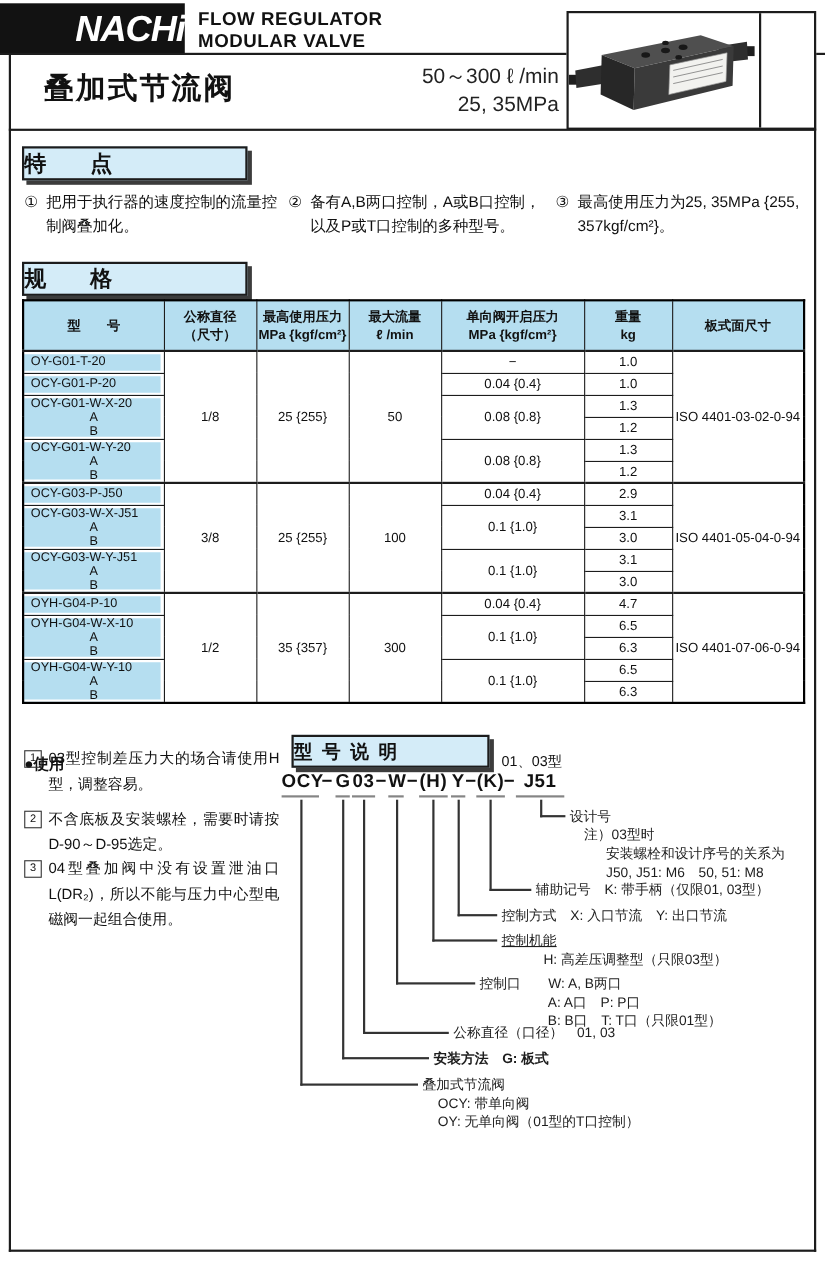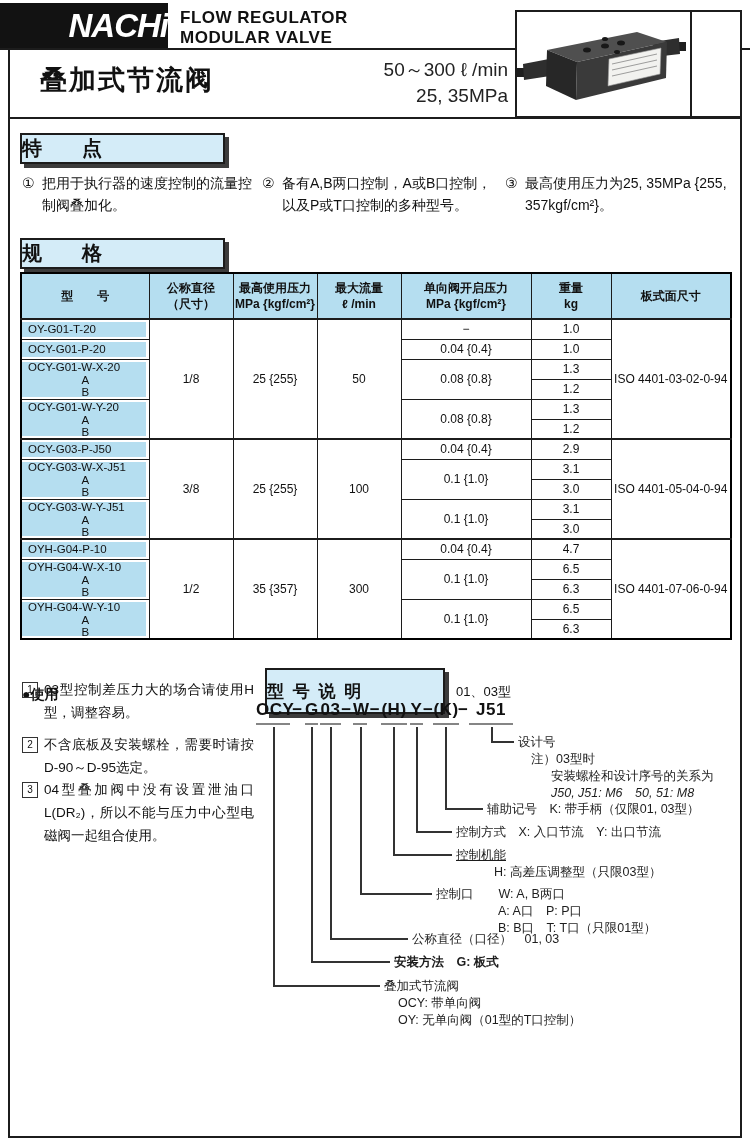--- a/index.html
+++ b/index.html
@@ -21,21 +21,21 @@
              border:2px solid #1c1c1c;background:#fff;}
   .photo-sep{position:absolute;left:173px;top:0;width:0;height:104px;border-left:2px solid #1c1c1c;}
 
   
   .sec-box{position:absolute;box-sizing:border-box;background:#d4ecf8;border:2px solid #1c1c1c;
            box-shadow:4px 4px 0 #3c3c3c;display:flex;align-items:center;justify-content:flex-start;}
   .sec-box span{font-weight:bold;}
   #feat-box{left:20px;top:133px;width:205px;height:31px;}
   #spec-box{left:20px;top:238px;width:205px;height:31px;}
   #feat-box span,#spec-box span{font-size:20px;}
-  #md-box{left:265px;top:668px;width:180px;height:46px;}
+  #md-box{left:265px;top:668px;width:180px;height:30px;}
   #md-box span{font-size:17px;letter-spacing:2px;}
 
   
   .feature{position:absolute;display:flex;font-size:14px;line-height:22px;}
   .fnum{flex:0 0 20px;}
   .ftext{flex:1;}
 
   
   #spec-table{position:absolute;left:20px;top:272px;}
   #spec-table table{border-collapse:collapse;table-layout:fixed;width:710px;border:2px solid #000000;}
@@ -319,21 +319,21 @@
       <span class="md-tok ul" style="left: 410px; width: 13px;">Y</span>
       <span class="md-tok" style="left: 423px; width: 10px;">−</span>
       <span class="md-tok ul" style="left: 433px; width: 26px;">(K)</span>
       <span class="md-tok" style="left: 458px; width: 10px;">−</span>
       <span class="md-tok ul" style="left: 469px; width: 44px;">J51</span>
       <div class="md-line" style="left: 491px; top: 727px; width: 23px; height: 16px;"></div>
       <div class="md-label" style="left: 518px; top: 734px;">
         <div style="padding-left: 0px;">设计号</div>
         <div style="padding-left: 13px;">注）03型时</div>
         <div style="padding-left: 33px;">安装螺栓和设计序号的关系为</div>
-        <div style="padding-left: 33px; font-style: italic;">J50, J51: M6　50, 51: M8</div>
+        <div style="padding-left: 33px;">J50, J51: M6　50, 51: M8</div>
       </div>
       <div class="md-line" style="left: 445px; top: 727px; width: 38px; height: 83px;"></div>
       <div class="md-label" style="left: 487px; top: 801px;">
         <div style="padding-left: 0px;">辅助记号　K: 带手柄（仅限01, 03型）</div>
       </div>
       <div class="md-line" style="left: 416px; top: 727px; width: 36px; height: 106px;"></div>
       <div class="md-label" style="left: 456px; top: 824px;">
         <div style="padding-left: 0px;">控制方式　X: 入口节流　Y: 出口节流</div>
       </div>
       <div class="md-line" style="left: 393px; top: 727px; width: 59px; height: 129px;"></div>

